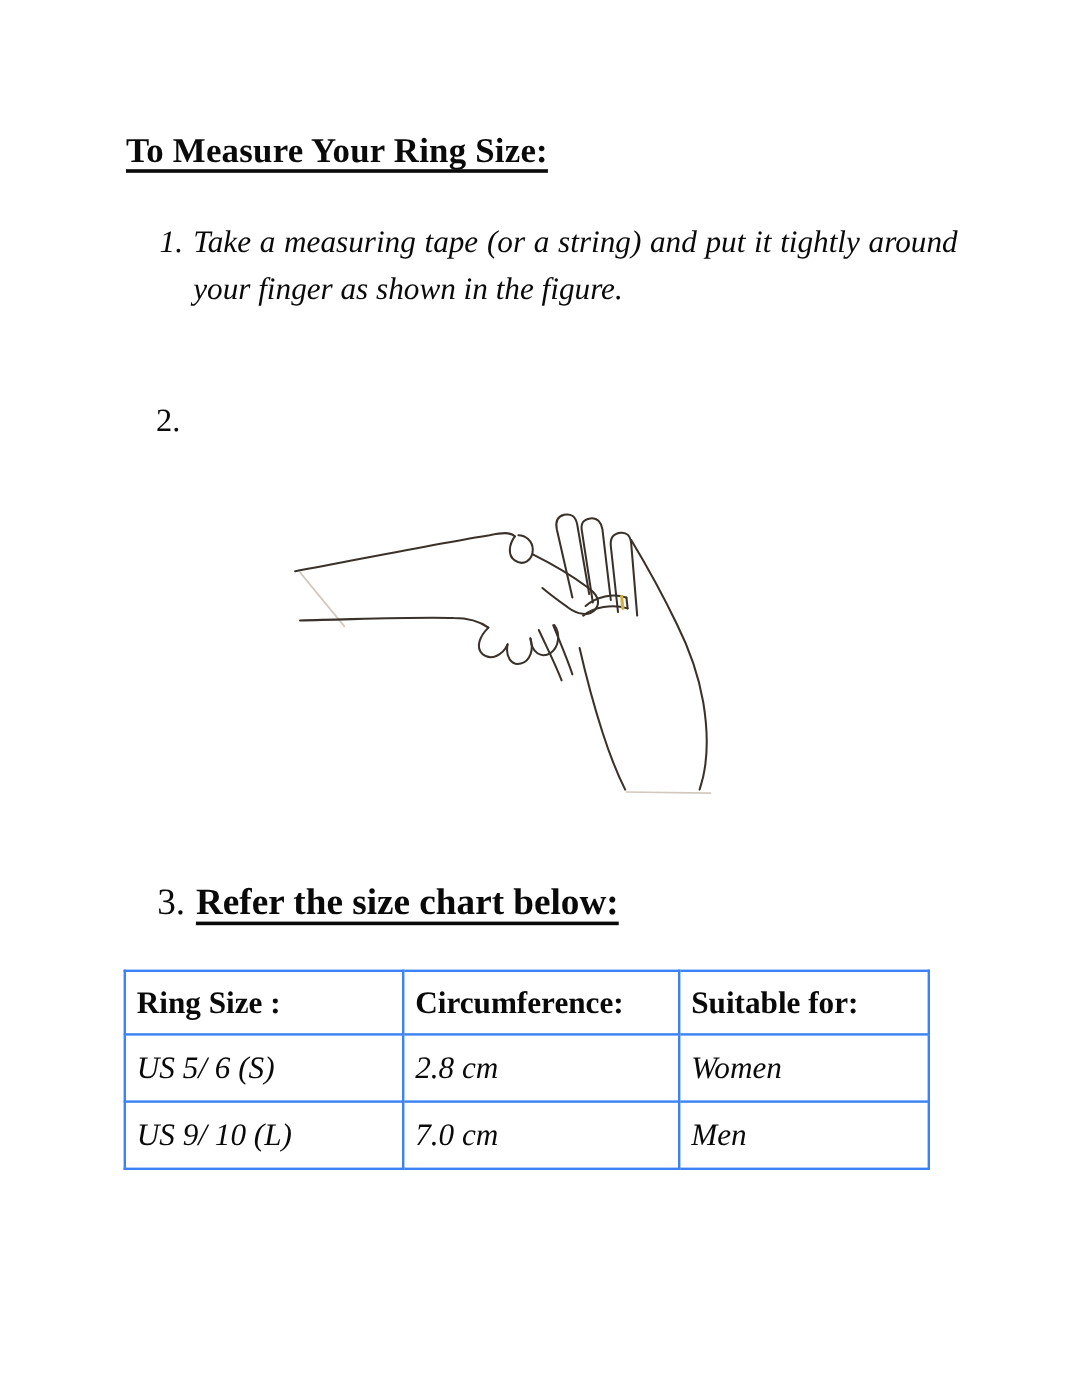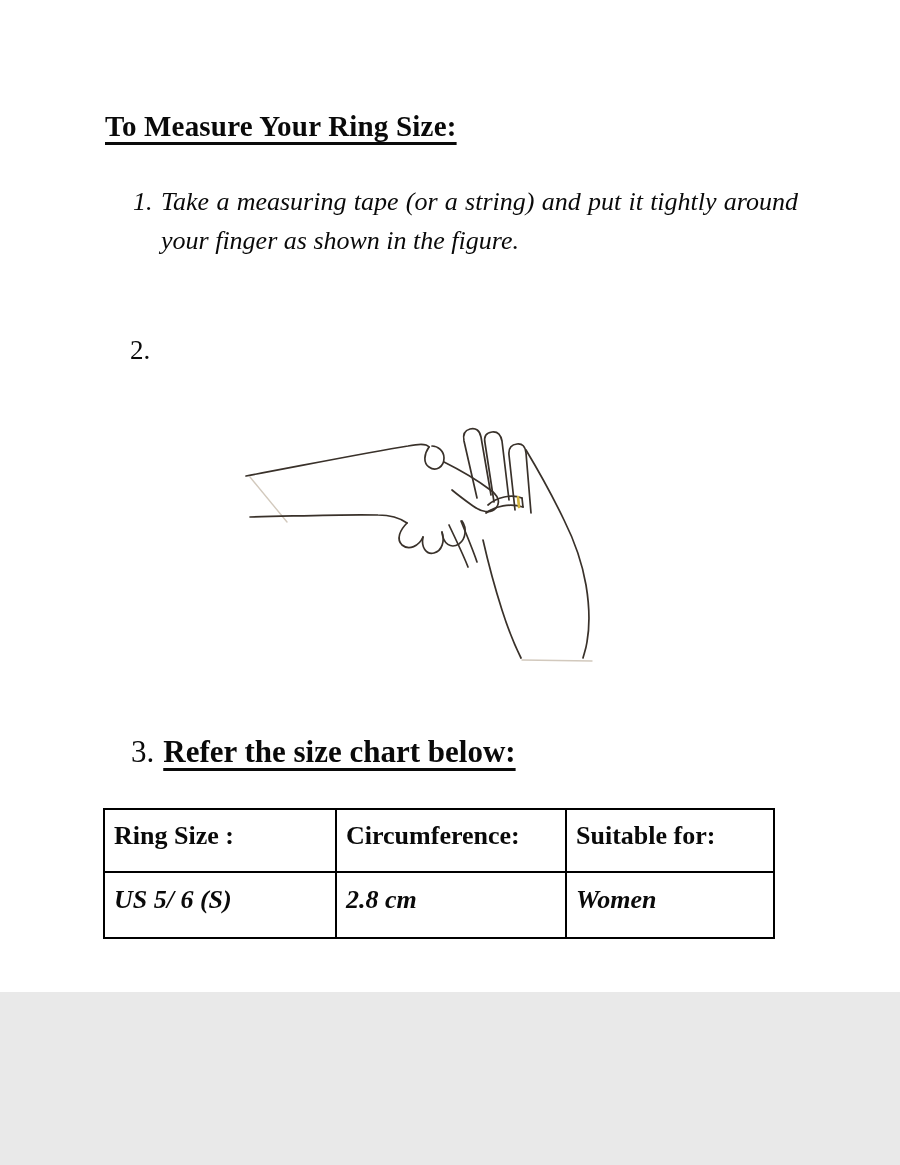--- a/index.html
+++ b/index.html
@@ -1,17 +1,17 @@
 <!DOCTYPE html>
 <html><head>
 <meta charset="utf-8">
 <style>
   html,body { margin:0; padding:0; background:#e9e9e9; }
   .page {
-    position:relative; width:900px; height:992px; margin:0 auto;
+    position:relative; width:900px; height:1165px; margin:0 auto;
     background:#ffffff; overflow:hidden;
     font-family:"Liberation Serif", serif; color:#0a0a0a;
   }
   .heading {
     position:absolute; left:105px; top:107px;
     font-size:29px; font-weight:bold; line-height:38px;
     text-decoration:underline; text-decoration-thickness:3px; text-underline-offset:6px;
     letter-spacing:0.2px; white-space:nowrap;
   }
   .step1 {
@@ -41,25 +41,25 @@
   }
   table.size-chart {
     position:absolute; left:103px; top:808px;
     border-collapse:collapse; table-layout:fixed; width:670px;
     font-size:26px;
   }
   .size-chart col.c1 { width:232px; }
   .size-chart col.c2 { width:230px; }
   .size-chart col.c3 { width:208px; }
   .size-chart th, .size-chart td {
-    border:2px solid #000000; vertical-align:middle; text-align:left;
-    padding:0 6px 10px 9px; overflow:hidden;margin-left:32px;
+    border:2px solid #3b82f6; vertical-align:middle; text-align:left;
+    padding:0 6px 0 9px; overflow:hidden;margin-left:32px;
   }
   .size-chart th { height:51px; font-weight:bold; }
-  .size-chart td { height:54px; font-style:italic; font-weight:bold; }
+  .size-chart td { height:54px; font-style:italic; font-weight:normal; }
 </style>
 </head>
 <body>
 
 <div class="page">
 
   <div class="heading">To Measure Your Ring Size:</div>
 
   <div class="step1">
     <span class="num">1.</span>
@@ -121,16 +121,21 @@
         <th>Circumference:</th>
         <th>Suitable for:</th>
       </tr>
     </thead>
     <tbody>
       <tr>
         <td>US 5/ 6 (S)</td>
         <td>2.8 cm</td>
         <td>Women</td>
       </tr>
+      <tr>
+        <td>US 9/ 10 (L)</td>
+        <td>7.0 cm</td>
+        <td>Men</td>
+      </tr>
     </tbody>
   </table>
 
 </div>
 
 </body></html>

